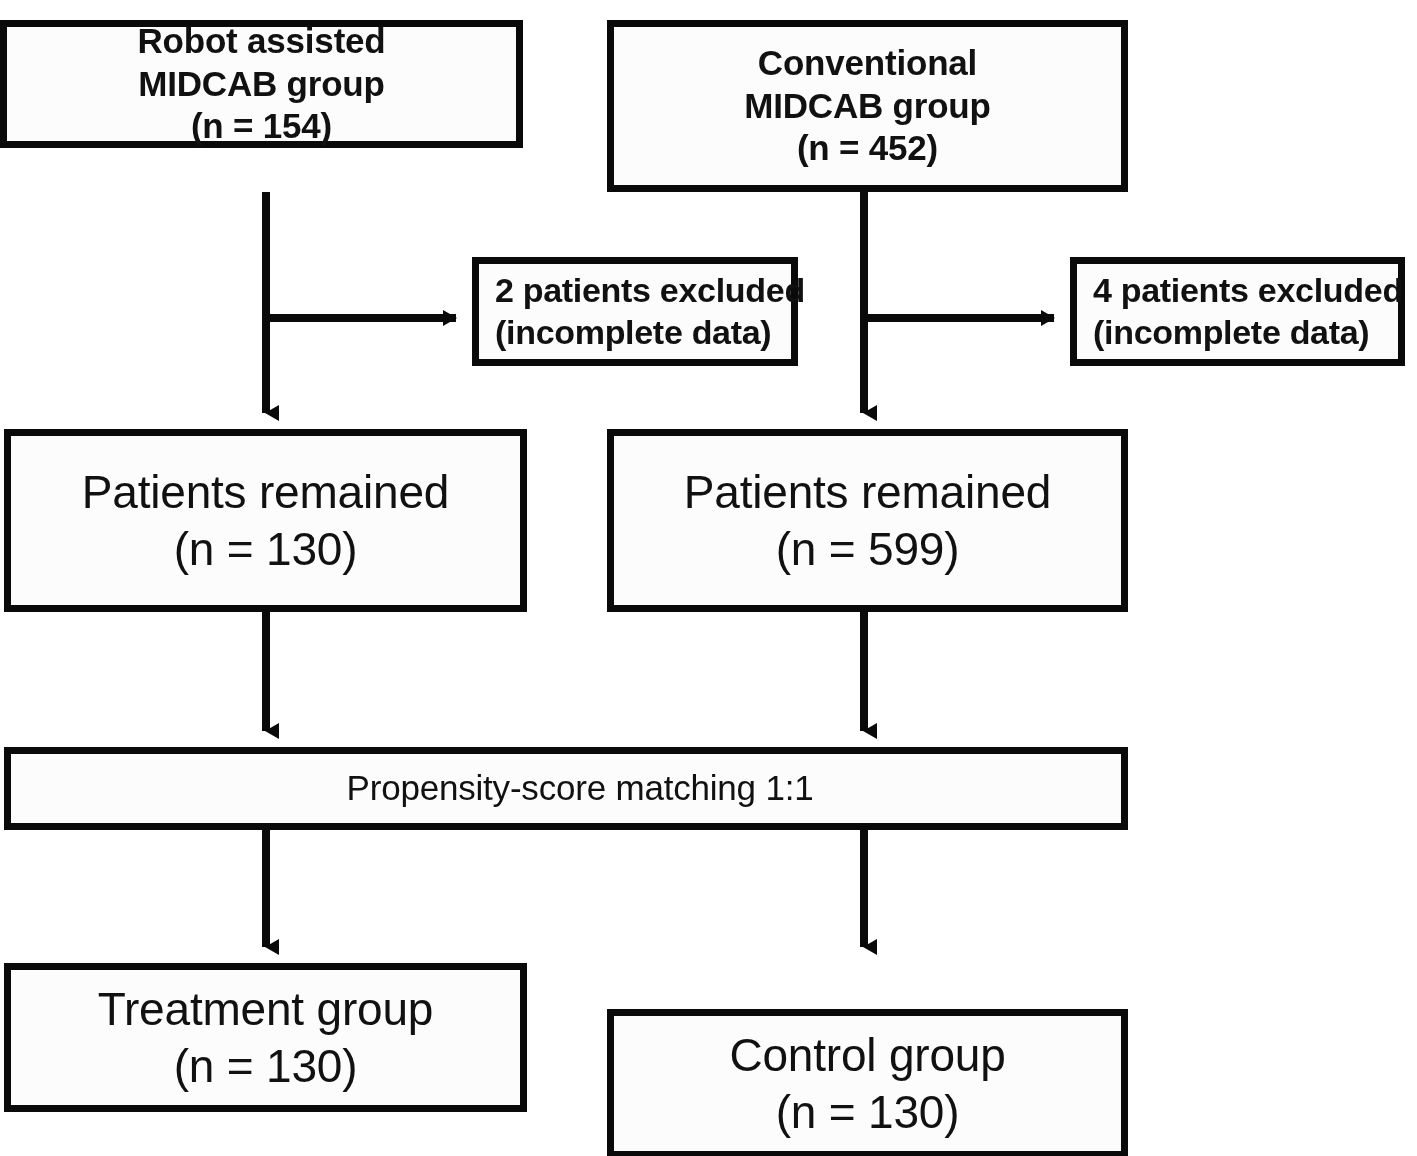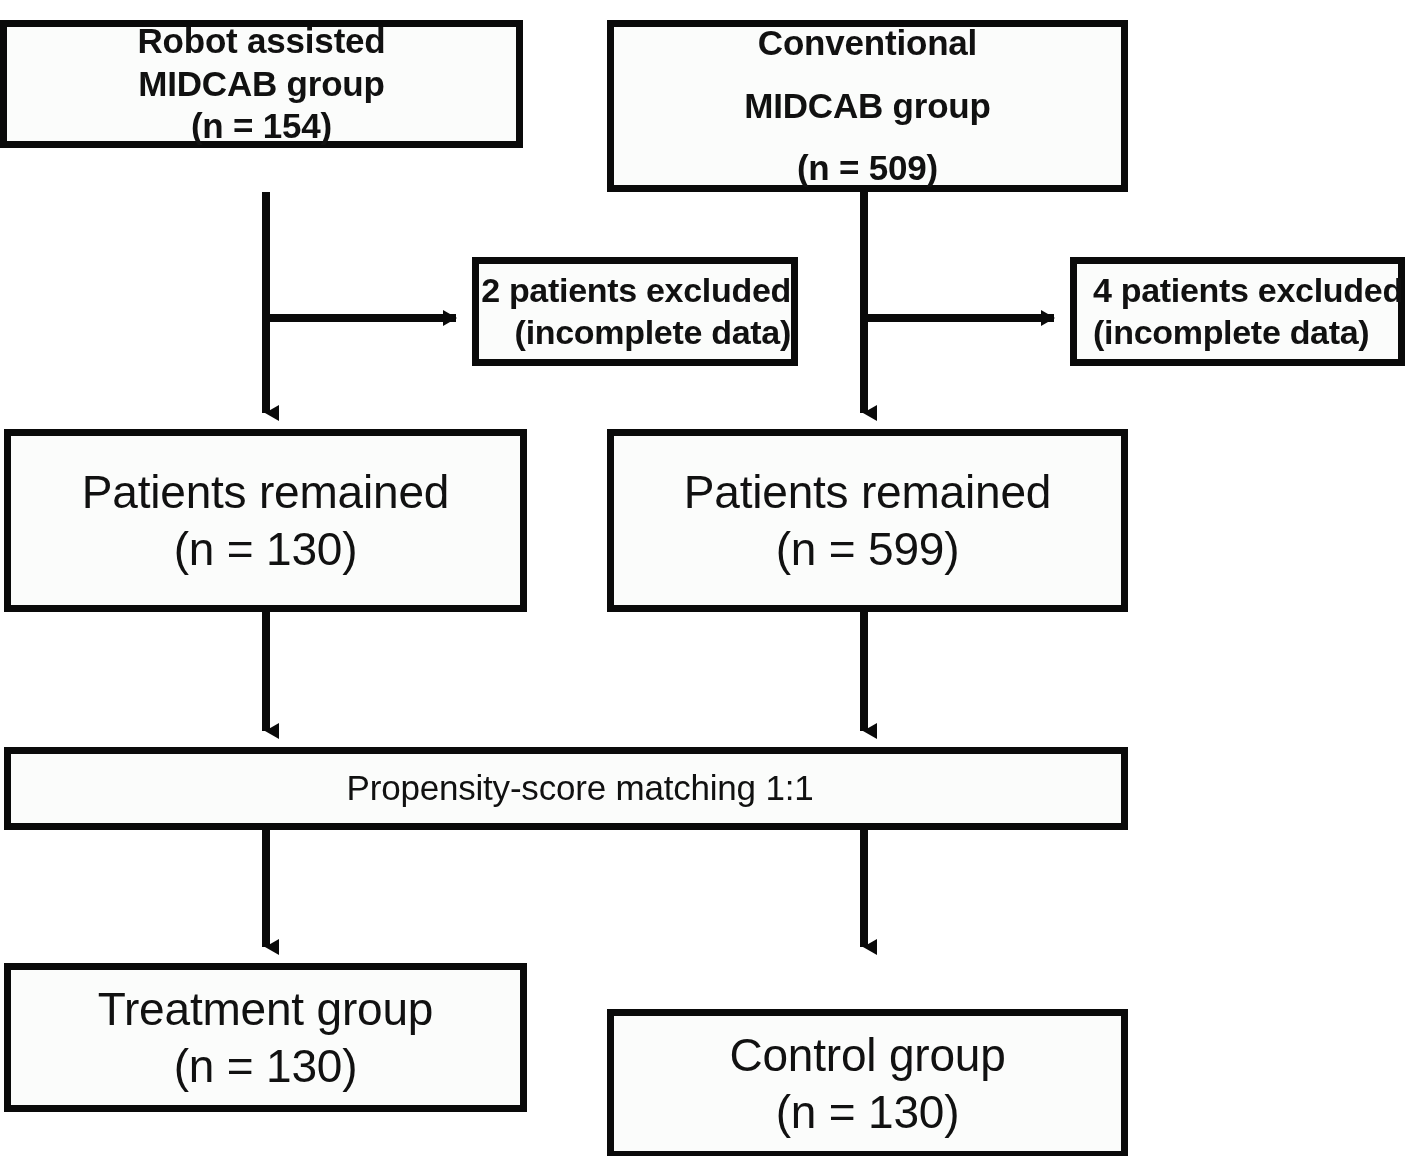--- a/index.html
+++ b/index.html
@@ -104,27 +104,27 @@
 
     <line x1="864" y1="830" x2="864" y2="947" stroke="#0a0a0a" stroke-width="8" marker-end="url(#arrow-down)"></line>
   </svg>
 
   <div class="node-box t-bold" style="left:0; top:20px; width:523px; height:128px;align-items:center;">
     <span class="node-line">Robot assisted</span>
     <span class="node-line">MIDCAB group</span>
     <span class="node-line">(n = 154)</span>
   </div>
 
-  <div class="node-box t-bold" style="left:607px; top:20px; width:521px; height:172px;gap:20px;">
+  <div class="node-box t-bold" style="left:607px; top:20px; width:521px; height:172px;">
     <span class="node-line">Conventional</span>
     <span class="node-line">MIDCAB group</span>
-    <span class="node-line">(n = 509)</span>
+    <span class="node-line">(n = 452)</span>
   </div>
 
-  <div class="node-box t-exc align-left pad-left" style="left:472px; top:257px; width:326px; height:109px;align-items:flex-end;">
+  <div class="node-box t-exc align-left pad-left" style="left:472px; top:257px; width:326px; height:109px;">
     <span class="node-line">2 patients excluded</span>
     <span class="node-line">(incomplete data)</span>
   </div>
 
   <div class="node-box t-exc align-left pad-left" style="left:1070px; top:257px; width:335px; height:109px;padding-left:16px;">
     <span class="node-line">4 patients excluded</span>
     <span class="node-line">(incomplete data)</span>
   </div>
 
   <div class="node-box t-reg" style="left:4px; top:429px; width:523px; height:183px;">

